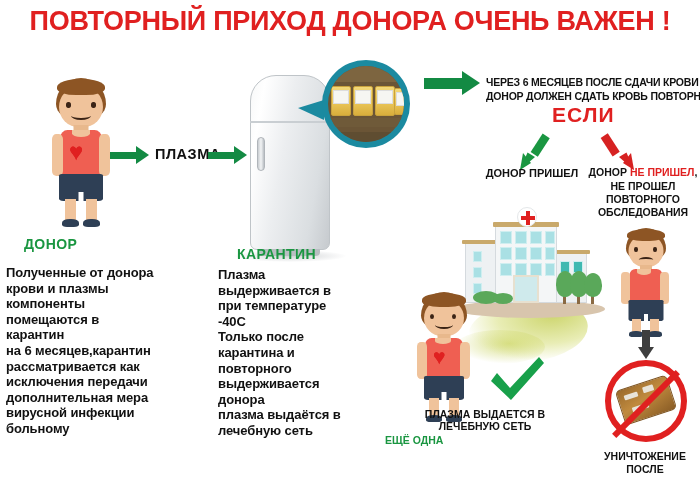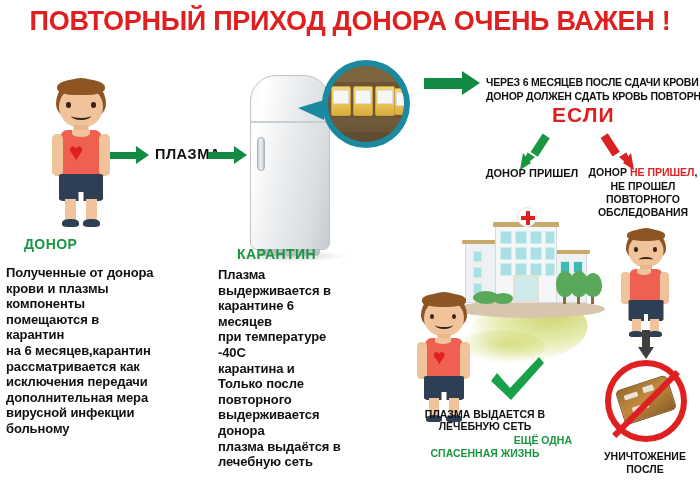--- a/index.html
+++ b/index.html
@@ -292,24 +292,23 @@
           <span class="lbl"></span>
         </div>
     </div>
   </div>
 
   <div class="green-label" style="left:237px; top:246px;">КАРАНТИН</div>
 
   <div class="body-text" id="quarantine-text" style="left:218px; top:267px; width:125px;">
       <div>Плазма</div>
       <div>выдерживается в</div>
-      <div>карантине 6 месяцев</div>
       <div>при температуре -40С</div>
+      <div>Только после</div>
       <div>карантина и</div>
-      <div>Только после</div>
       <div>повторного</div>
       <div>выдерживается донора</div>
       <div>плазма выдаётся в</div>
       <div>лечебную сеть</div>
     </div>
 
   <div class="garrow" style="left:424px; top:71px; width:58px; height:24px;">
     <div class="shaft" style="left:0; top:7px; width:40px; height:11px;"></div>
     <div class="head" style="left:38px; top:0; border-top-width:12px; border-bottom-width:12px; border-left-width:18px;"></div>
   </div>
@@ -413,22 +412,21 @@
     <div class="p-shoe" style="left:21px; top:123px; width:16px; height:7px;"></div>
     <div class="p-shoe" style="left:41px; top:123px; width:16px; height:7px;"></div>
   </div>
 
   <svg id="checkmark" viewBox="0 0 60 52">
     <polygon points="4,26 10,18 23,33 52,2 57,8 24,45" fill="#18a04a"></polygon>
   </svg>
 
   <div style="position:absolute; left:385px; top:408px; width:200px; text-align:center; color:#111; font-weight:bold; font-size:10.5px; line-height:13px;">ПЛАЗМА ВЫДАЕТСЯ В</div>
   <div style="position:absolute; left:385px; top:420px; width:200px; text-align:center; color:#111; font-weight:bold; font-size:10.5px; line-height:13px;">ЛЕЧЕБНУЮ СЕТЬ</div>
-  <div style="position:absolute; left:372px; top:434px; width:200px; text-align:right; color:#1a9641; font-weight:bold; font-size:10.5px; line-height:13px;">ЕЩЁ ОДНА</div>
-  <div style="position:absolute; left:385px; top:447px; width:200px; text-align:center; color:#1a9641; font-weight:bold; font-size:10.5px; line-height:13px;">СПАСЕННАЯ ЖИЗНЬ</div>
+  <div style="position:absolute; left:385px; top:434px; width:200px; text-align:left; color:#1a9641; font-weight:bold; font-size:10.5px; line-height:13px;">ЕЩЁ ОДНА</div>
 
   <div class="person" id="sad-boy" style="left:608px; top:228px; width:76px; height:108px;">
     <div class="p-hair" style="top:0; width:40px; height:33px;"></div>
     <div class="p-face" style="top:7px; width:35px; height:32px;"></div>
     <div class="p-fringe" style="top:1px; width:38px; height:12px;"></div>
     <div class="p-eye" style="left:26px; top:19px; width:3.5px; height:4.5px;"></div>
     <div class="p-eye" style="left:45px; top:19px; width:3.5px; height:4.5px;"></div>
     <div class="p-mouth-sad" style="top:29px; width:15px; height:6px;"></div>
     <div class="p-neck" style="top:37px; width:12px; height:5px;"></div>
     <div class="p-torso" style="top:41px; width:33px; height:33px;"></div>

